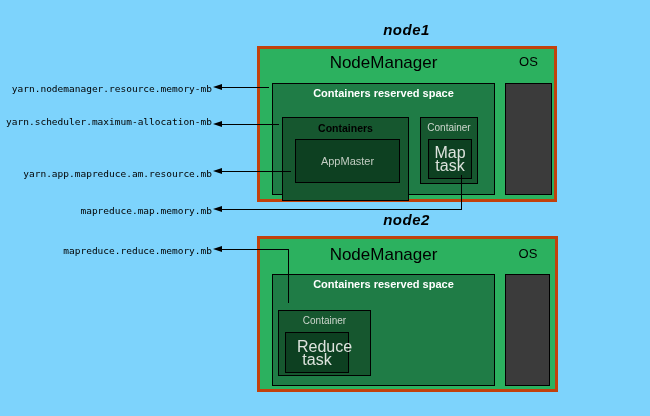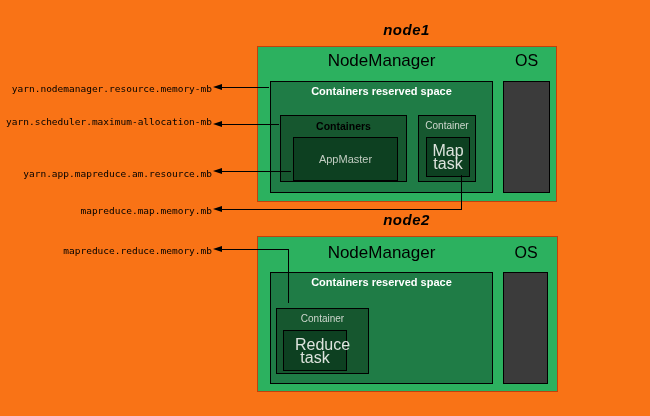--- a/index.html
+++ b/index.html
@@ -1,26 +1,26 @@
 <!DOCTYPE html>
 <html><head>
 <meta charset="utf-8">
 <style>
   html,body { margin:0; padding:0; background:#ffffff; }
   .canvas {
-    position:relative; width:650px; height:416px; background:#f97316;
+    position:relative; width:650px; height:416px; background:#7dd3fc;
     font-family:"Liberation Sans", sans-serif; overflow:hidden;
   }
   .node-title {
     position:absolute; text-align:center; font-style:italic;
     font-size:15px; font-weight:600; color:#000; letter-spacing:0.5px;
   }
-  .node-box   { position:absolute; background:#2cb15f; border:1px solid #c2410c; box-sizing:border-box; }
+  .node-box   { position:absolute; background:#2cb15f; border:3px solid #c2410c; box-sizing:border-box; }
   .nm-label   { position:absolute; text-align:center; font-size:17px; color:#000; }
-  .os-label   { position:absolute; text-align:center; font-size:16px; color:#000; }
+  .os-label   { position:absolute; text-align:center; font-size:13px; color:#000; }
   .reserved-box { position:absolute; background:#1f7c46; border:1px solid #000; box-sizing:border-box;padding-left:32px; }
   .reserved-label { position:absolute; left:0; top:3px; width:100%; text-align:center;
                     font-size:11px; font-weight:bold; color:#ffffff; }
   .mid-box    { position:absolute; background:#16572f; border:1px solid #000; box-sizing:border-box; }
   .mid-label  { position:absolute; left:0; top:4px; width:100%; text-align:center; font-size:10px; color:#cdd6cd; }
   .mid-label.dark { color:#000; font-weight:bold; font-size:10.5px; }
   .task-box   { position:absolute; background:#0d4021; border:1px solid #000; box-sizing:border-box;
                 display:flex; align-items:center; justify-content:center; text-align:center;
                 font-size:16px; color:#dde3dd; line-height:13px; }
   .task-box span { display:block; max-width:40px; }
@@ -43,21 +43,21 @@
 
   <div class="node-title" style="left:257px; top:21px; width:299px;">node1</div>
 
   <div class="node-box" style="left:257px; top:46px; width:300px; height:156px;">
     <div class="nm-label" style="left:12px; top:4px; width:223px;">NodeManager</div>
     <div class="os-label" style="left:245px; top:5px; width:47px;">OS</div>
 
     <div class="reserved-box" style="left:12px; top:34px; width:223px; height:112px;">
       <div class="reserved-label">Containers reserved space</div>
 
-      <div class="mid-box" style="left:9px; top:33px; width:127px; height:67px;">
+      <div class="mid-box" style="left:9px; top:33px; width:127px; height:84px;">
         <div class="mid-label dark">Containers</div>
         <div class="task-box" style="left:12px; top:21px; width:105px; height:44px; font-size:11px; color:#c2cdc2;">
           <span style="max-width:100px;">AppMaster</span>
         </div>
       </div>
 
       <div class="mid-box" style="left:147px; top:33px; width:58px; height:67px;">
         <div class="mid-label">Container</div>
         <div class="task-box" style="left:7px; top:21px; width:44px; height:40px;">
           <span>Map task</span>

